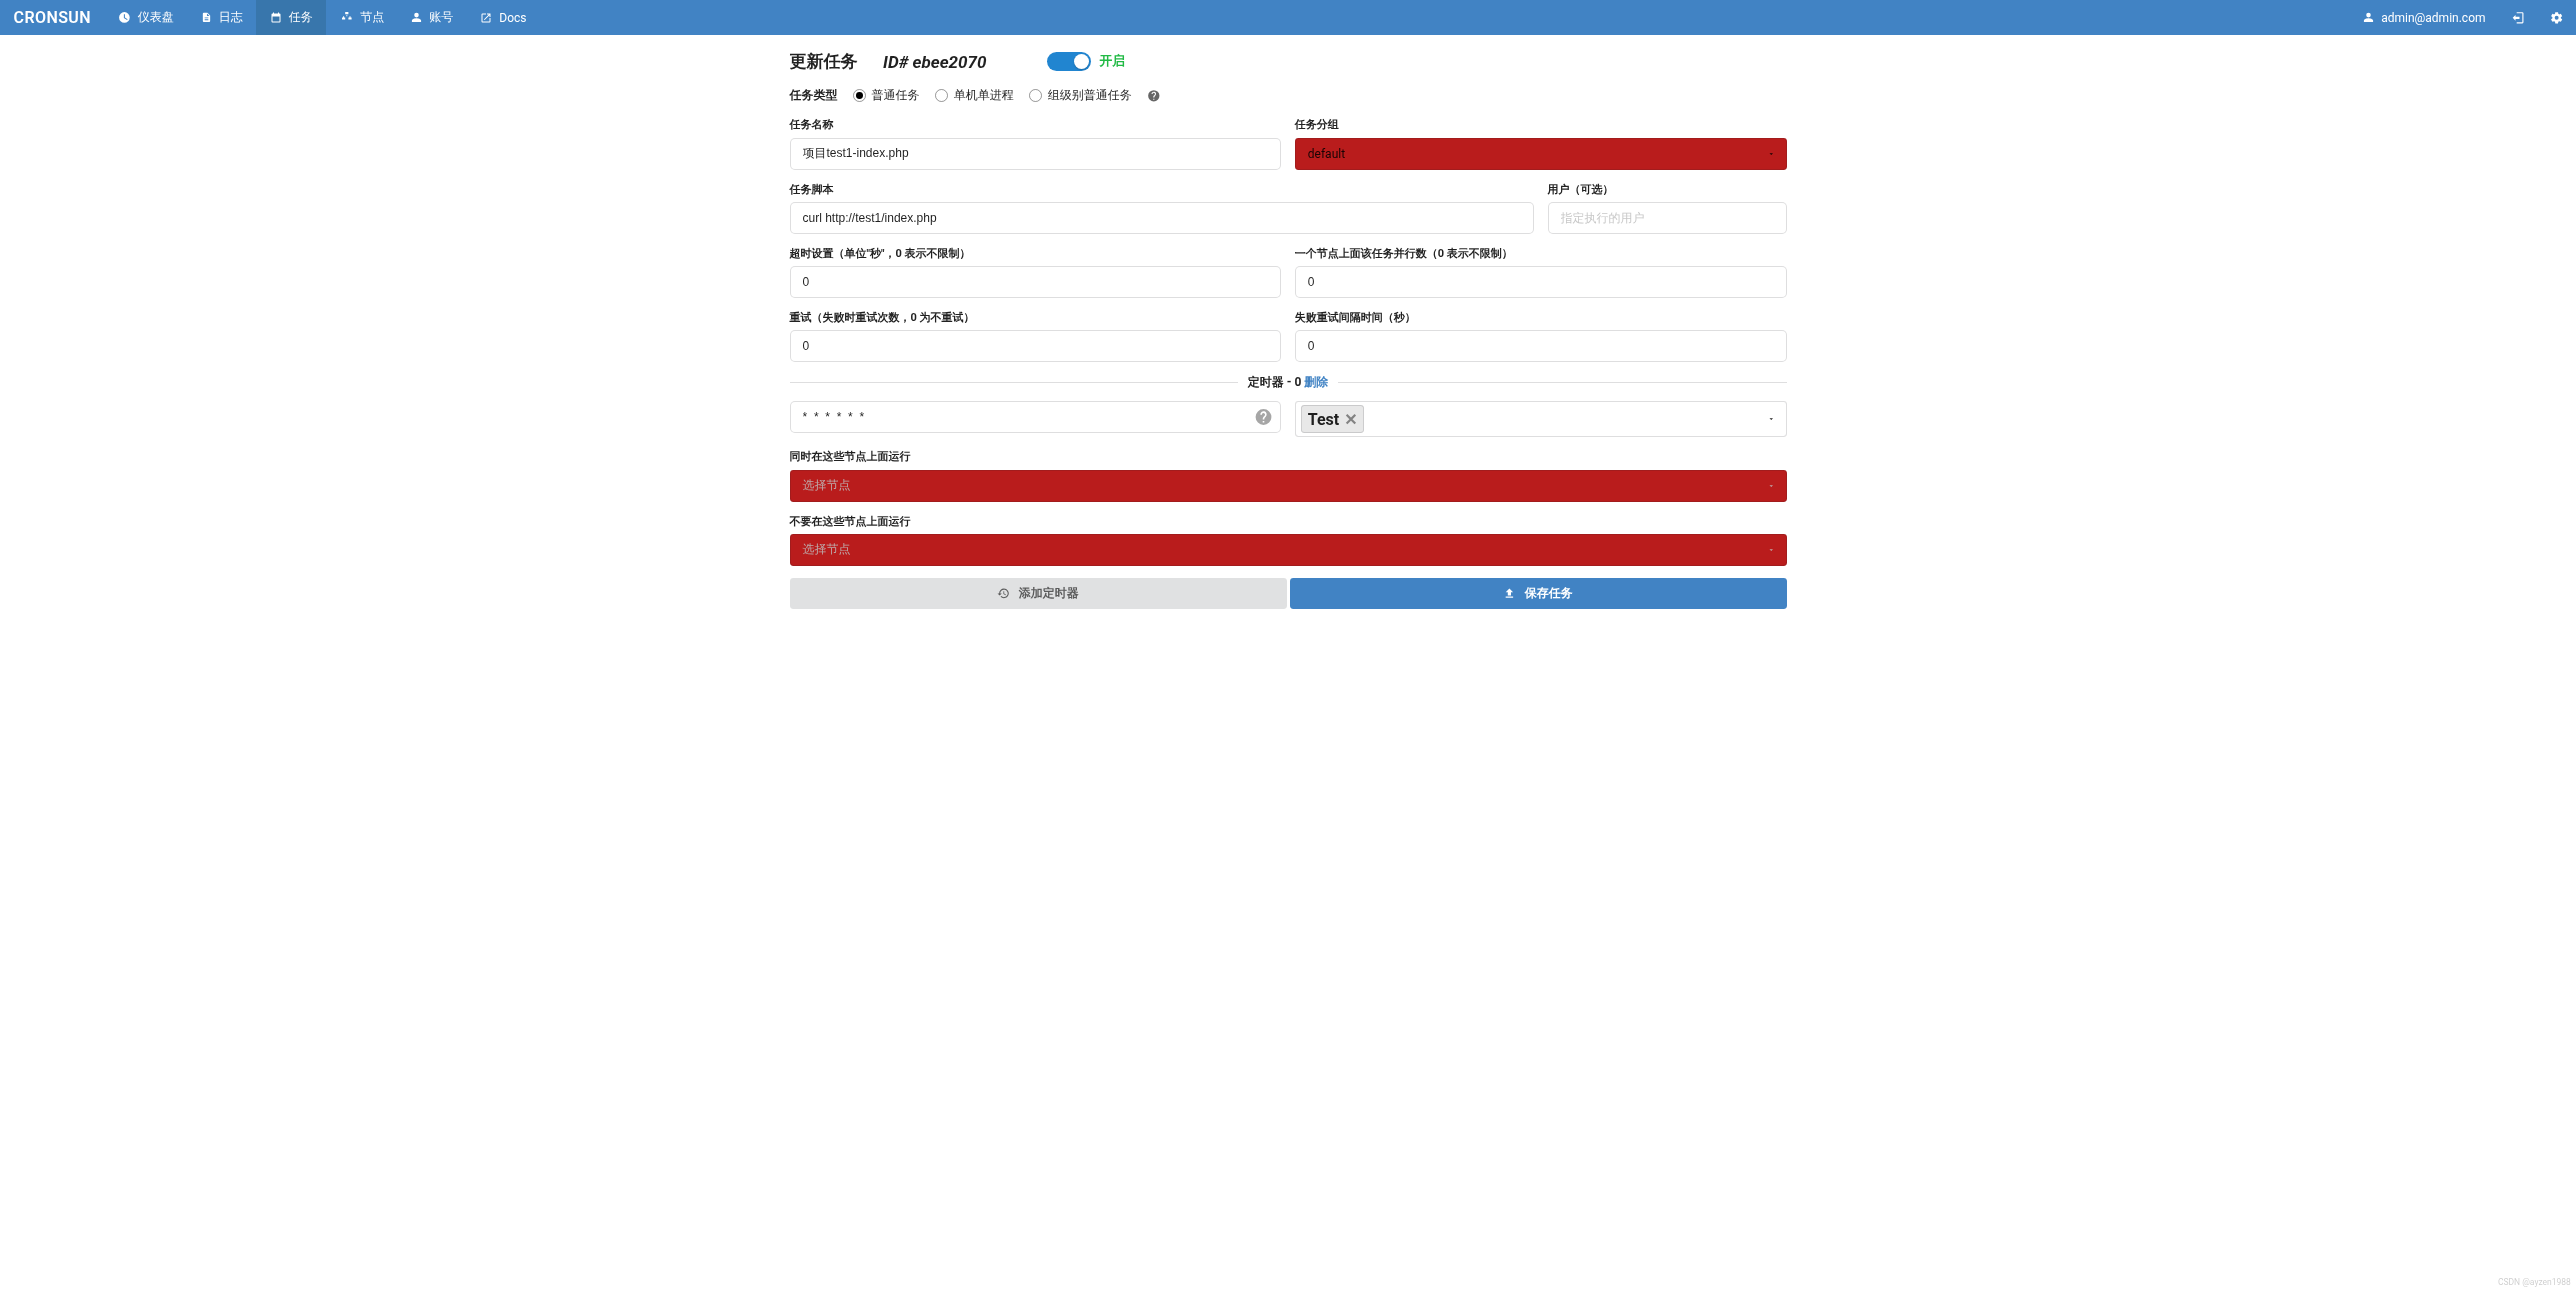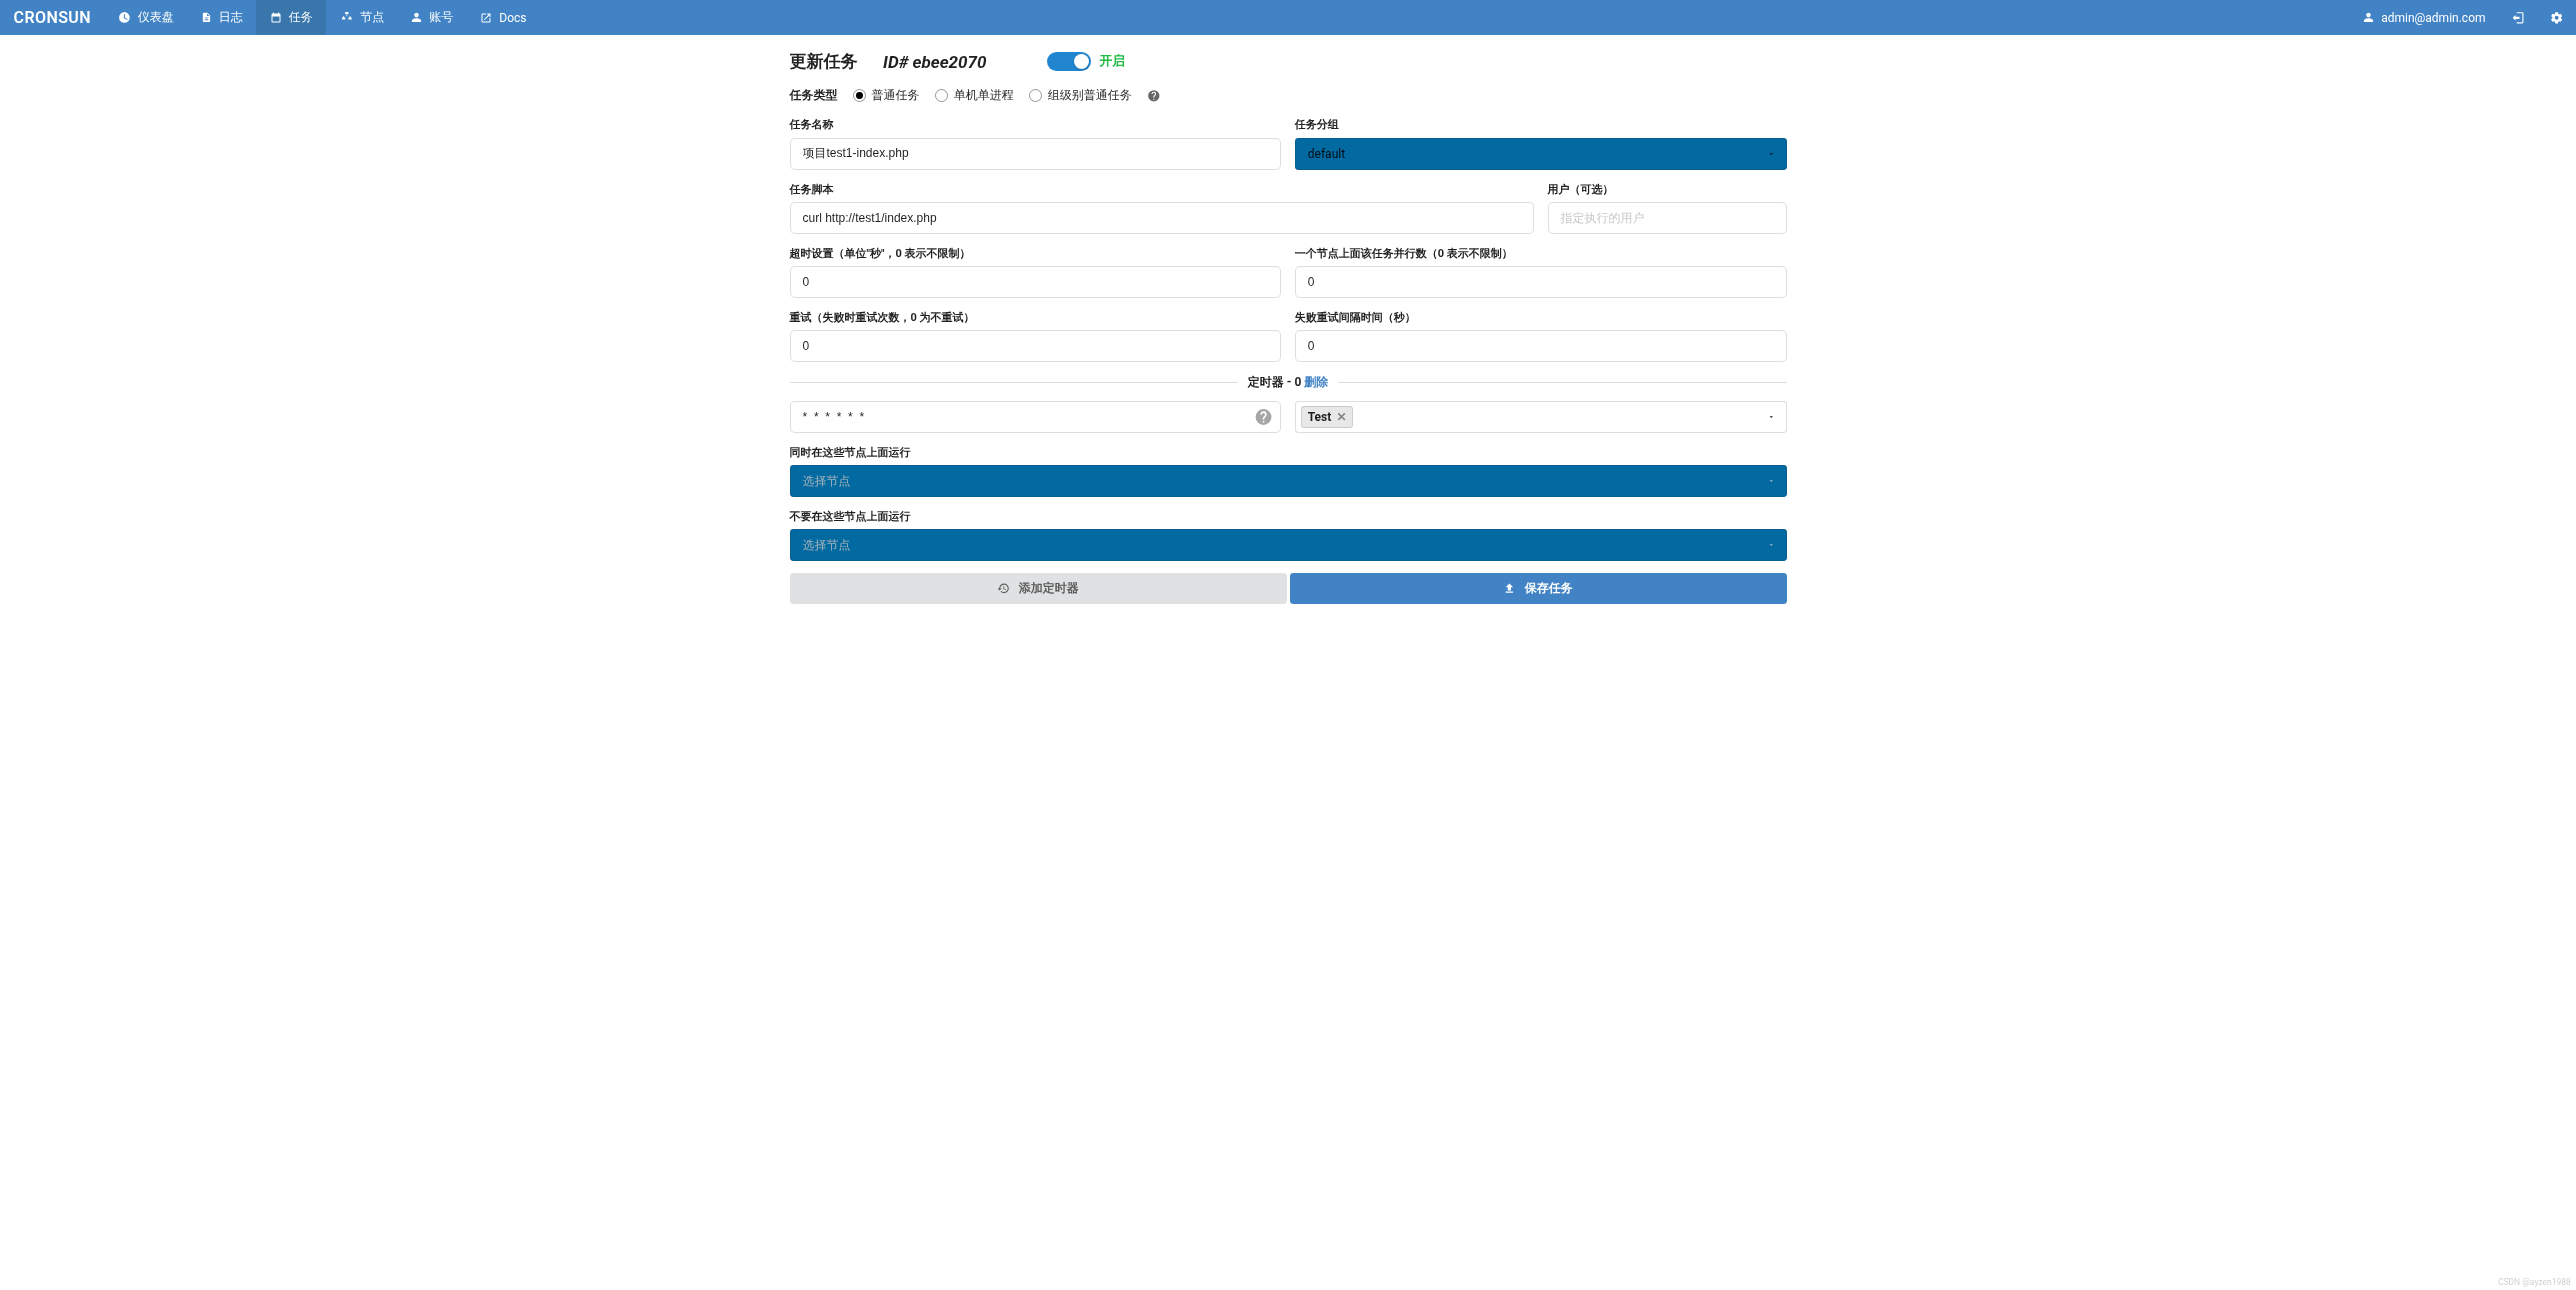--- a/index.html
+++ b/index.html
@@ -34,36 +34,36 @@
     .radio-circle.checked::after { content: ''; width: 6.8px; height: 6.8px; background: #000; border-radius: 50%; }
     .help-icon { width: 13.6px; height: 13.6px; fill: rgba(0,0,0,0.6); }
     
     
     .form-grid { display: flex; gap: 13.6px; margin-bottom: 12px; }
     .form-col { flex: 1; }
     .form-col.w3 { flex: 0 0 239px; }
     .field-label { font-weight: 700; font-size: 11px; margin-bottom: 5.1px; display: block; }
     .field-input { width: 100%; height: 32px; border: 0.9px solid rgba(34,36,38,0.15); border-radius: 5px; padding: 4px 12px; font-size: 12px; color: rgba(0,0,0,0.87); outline: none; }
     .field-input::placeholder { color: rgba(191,191,191,0.87); }
-    .dropdown { width: 100%; height: 32px; border: 0.9px solid rgba(34,36,38,0.15); border-radius: 3.4px; padding: 0 25.6px 0 12px; font-size: 12px; display: flex; align-items: center; position: relative; cursor: pointer; background: #0369a1; }
+    .dropdown { width: 100%; height: 32px; border: 0.9px solid rgba(34,36,38,0.15); border-radius: 3.4px; padding: 0 25.6px 0 12px; font-size: 12px; display: flex; align-items: center; position: relative; cursor: pointer; background: #b91c1c; }
     .dropdown .caret { position: absolute; right: 10.2px; top: 50%; transform: translateY(-50%); }
     .dropdown.placeholder { color: rgba(191,191,191,0.87); }
     .input-with-icon { position: relative; }
     .input-with-icon .q-icon { position: absolute; right: 8.5px; top: 50%; transform: translateY(-50%); }
     
     
     .divider-row { display: flex; align-items: center; gap: 10.2px; margin: 6.8px 0 10.2px; }
     .divider-line { flex: 1; height: 0.9px; background: rgba(34,36,38,0.15); }
     .divider-text { font-weight: 700; font-size: 12px; white-space: nowrap; }
     .divider-text a { color: #4183c4; text-decoration: none; }
     
     
     .tag-dropdown { width: 100%; min-height: 32px; border: 0.9px solid rgba(34,36,38,0.15); border-radius: 3.4px; padding: 3.4px 25.6px 3.4px 5.1px; display: flex; align-items: center; flex-wrap: wrap; gap: 3.4px; position: relative; cursor: pointer; background: #fff; }
     .tag-dropdown .caret { position: absolute; right: 10.2px; top: 50%; transform: translateY(-50%); }
-    .tag-chip { background: #e8e8e8; border-radius: 3.4px; padding: 4.3px 6.8px; font-size: 12px; font-weight: 700; display: flex; align-items: center; gap: 5.1px; box-shadow: 0 0 0 0.9px rgba(34,36,38,0.15) inset; }
+    .tag-chip { background: #e8e8e8; border-radius: 3.4px; padding: 4.3px 6.8px; font-size: 16px; font-weight: 700; display: flex; align-items: center; gap: 5.1px; box-shadow: 0 0 0 0.9px rgba(34,36,38,0.15) inset; }
     .tag-x { opacity: 0.5; cursor: pointer; font-weight: 700; }
     
     
     .btn-row { display: flex; gap: 3px; margin-top: 12px; }
     .btn { flex: 1; height: 31px; border: none; border-radius: 3.4px; font-size: 12px; font-weight: 700; cursor: pointer; display: flex; align-items: center; justify-content: center; gap: 8.5px; }
     .btn.secondary { background: #e0e1e2; color: rgba(0,0,0,0.6); }
     .btn.primary { background: #4183c4; color: #fff; }
     
     
     .wm { position: fixed; right: 5.1px; bottom: 3.4px; font-size: 8.5px; color: rgba(0,0,0,0.2); }

